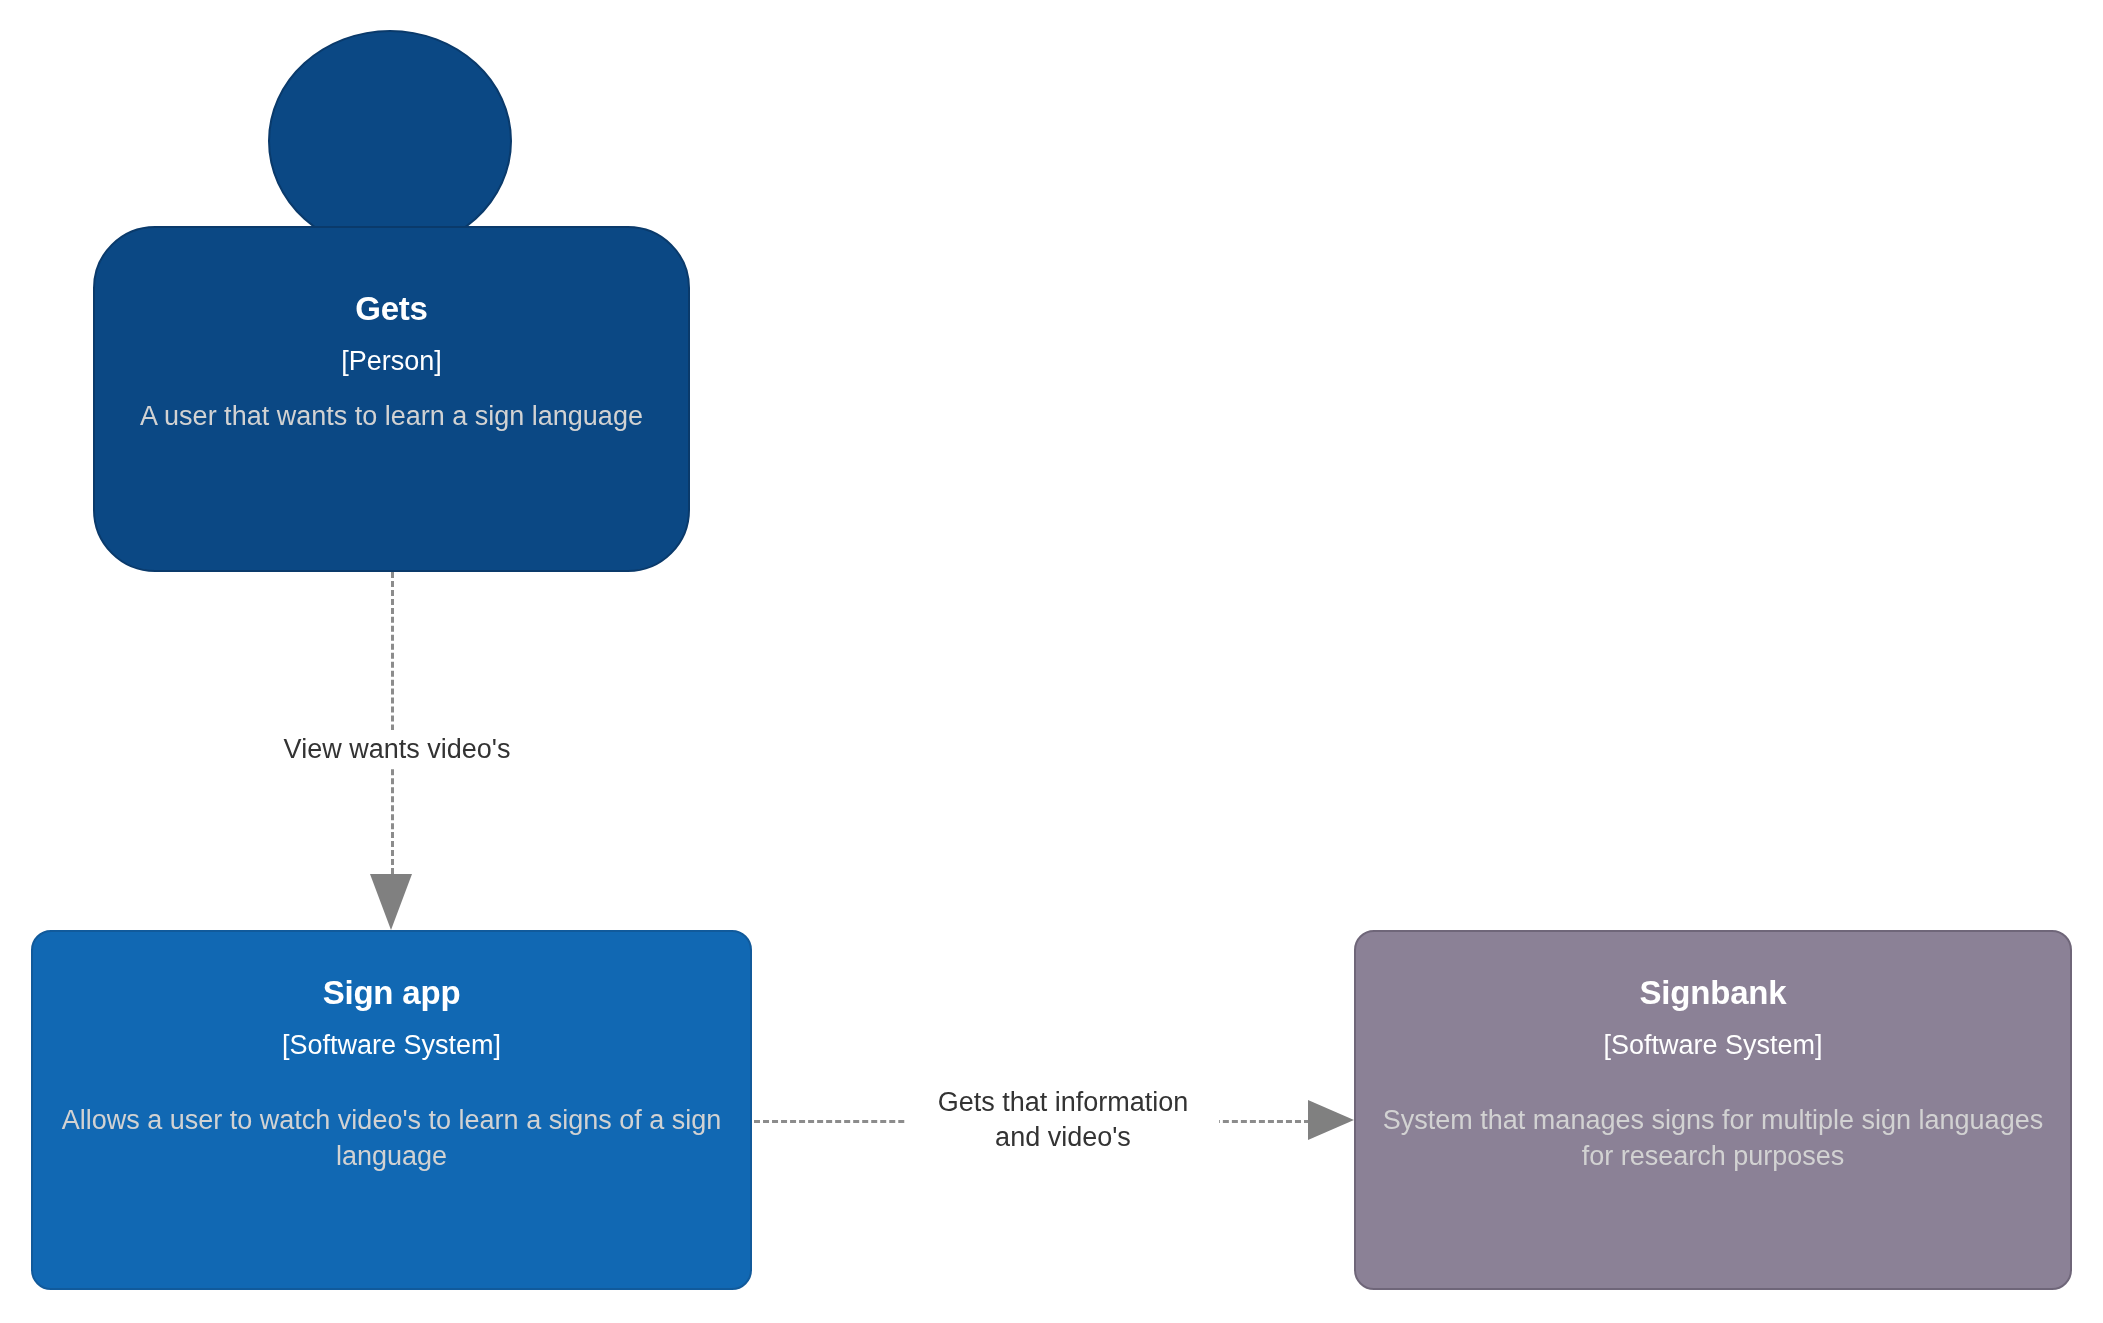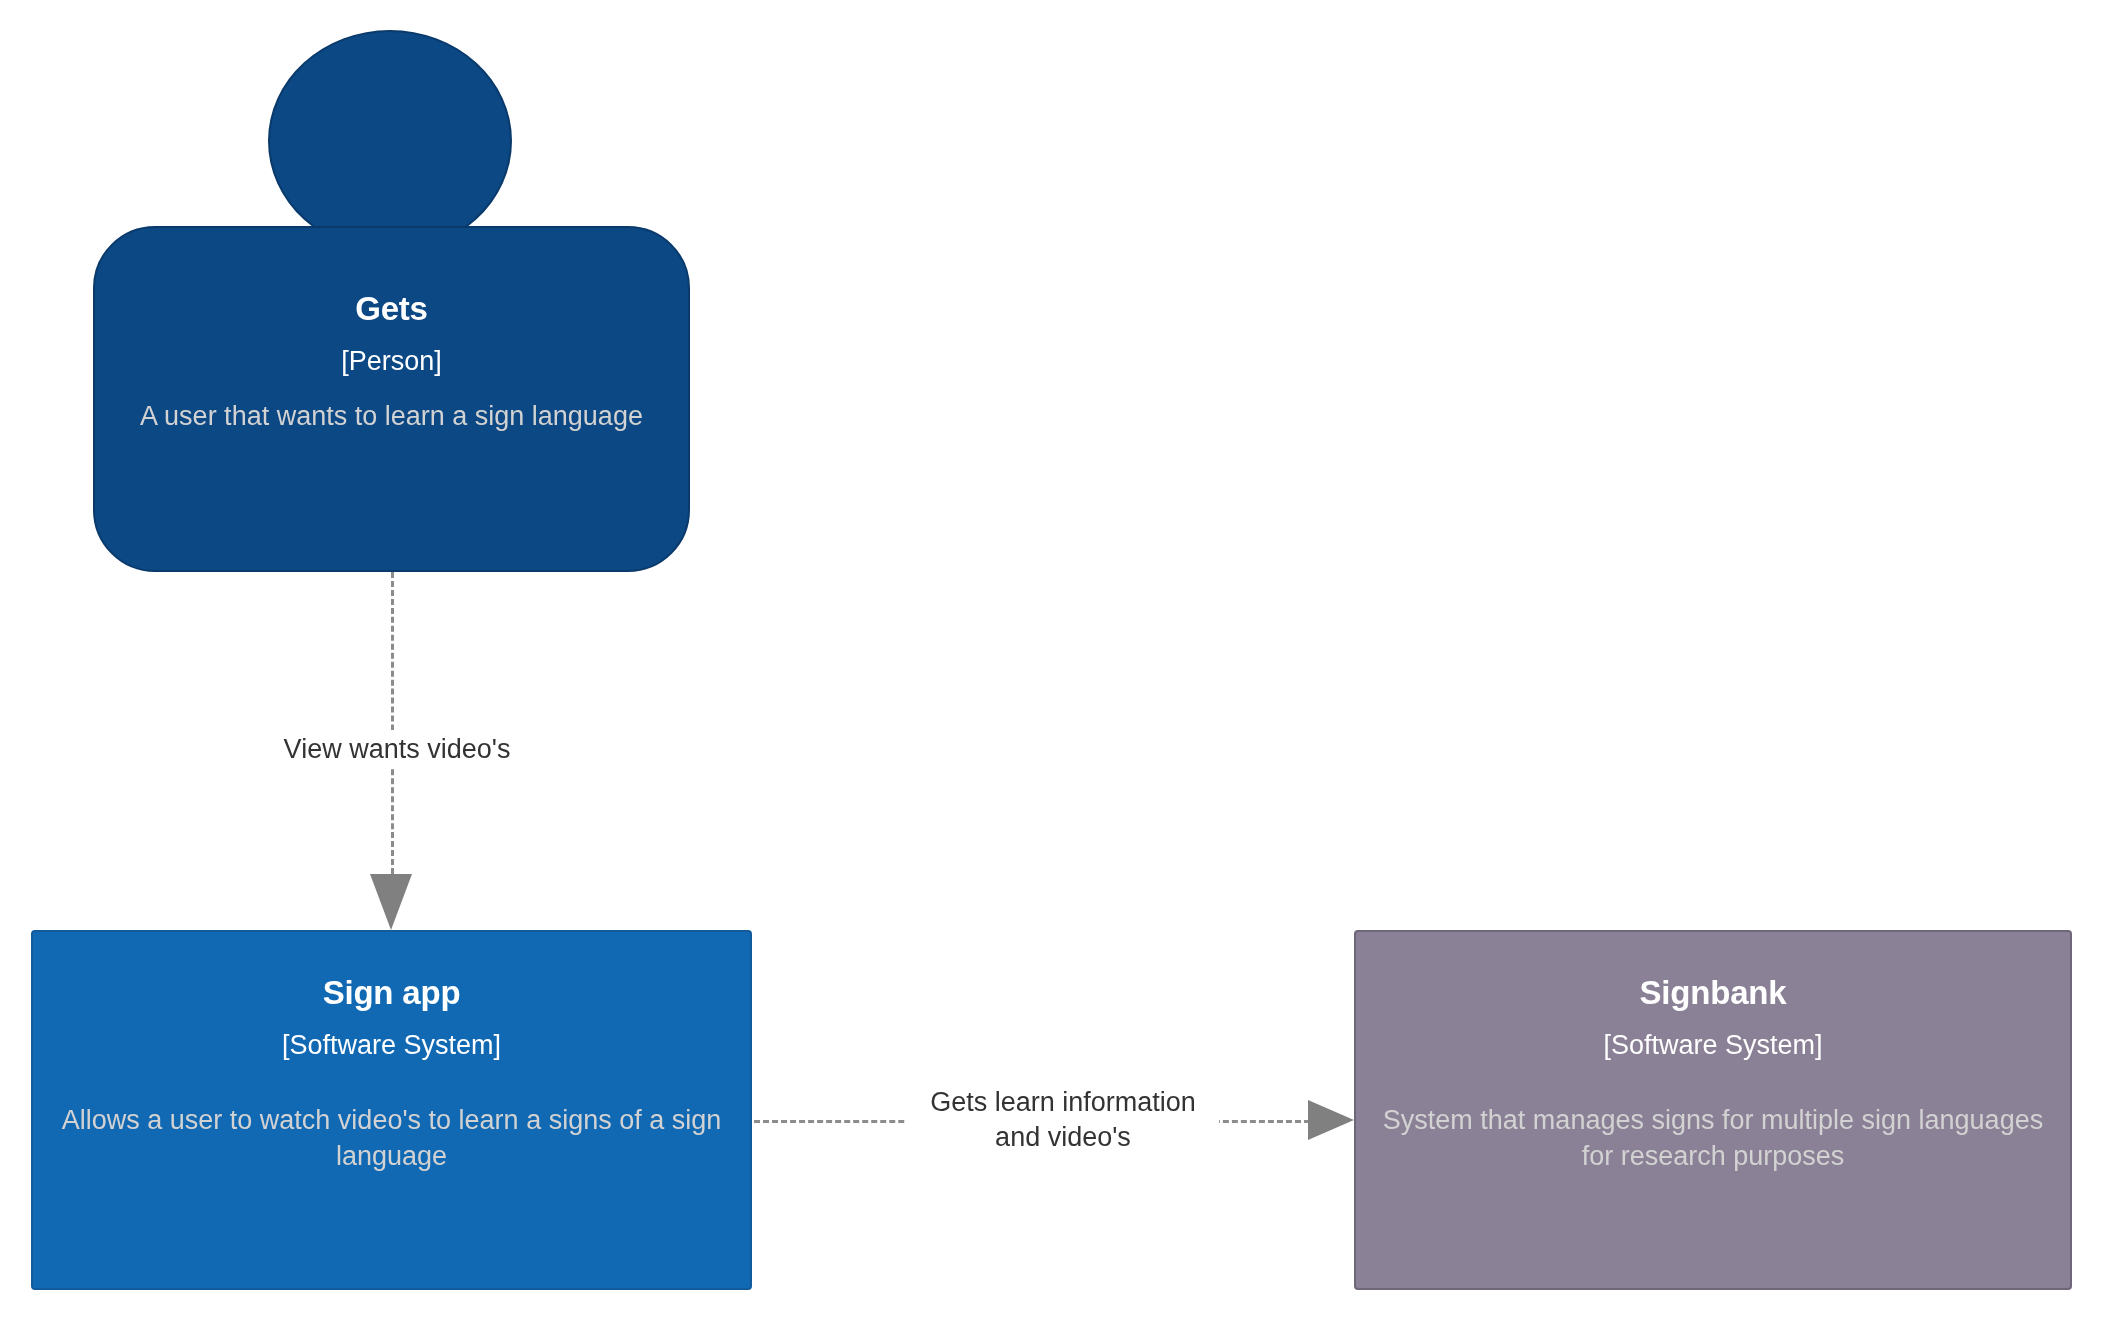--- a/index.html
+++ b/index.html
@@ -78,21 +78,21 @@
     color: #d2d2d2;
     line-height: 1.32;
     margin-top: 20px;
     max-width: 94%;
   }
 
   
   .sys-box {
     position: absolute;
     box-sizing: border-box;
-    border-radius: 4px;
+    border-radius: 20px;
     display: flex;
     flex-direction: column;
     align-items: center;
     padding-top: 42px;
     text-align: center;
   }
   #node-signapp {
     left: 31px;
     top: 930px;
     width: 721px;
@@ -170,21 +170,21 @@
   <div class="edge-label" style="left:271px; top:730px; width:240px;">View wants video's</div>
 
   <div class="sys-box" id="node-signapp">
     <div class="node-title">Sign app</div>
     <div class="node-subtitle">[Software System]</div>
     <div class="node-desc">Allows a user to watch video's to learn a signs of a sign language</div>
   </div>
 
   <div class="edge-line-h" style="left:754px; top:1120px; width:556px;"></div>
   <div class="arrow-right" style="left:1308px; top:1100px;"></div>
-  <div class="edge-label" style="left:907px; top:1083px; width:300px;">Gets learn information
+  <div class="edge-label" style="left:907px; top:1083px; width:300px;">Gets that information
 and video's</div>
 
   <div class="sys-box" id="node-signbank">
     <div class="node-title">Signbank</div>
     <div class="node-subtitle">[Software System]</div>
     <div class="node-desc">System that manages signs for multiple sign languages for research purposes</div>
   </div>
 
 </div>
 

